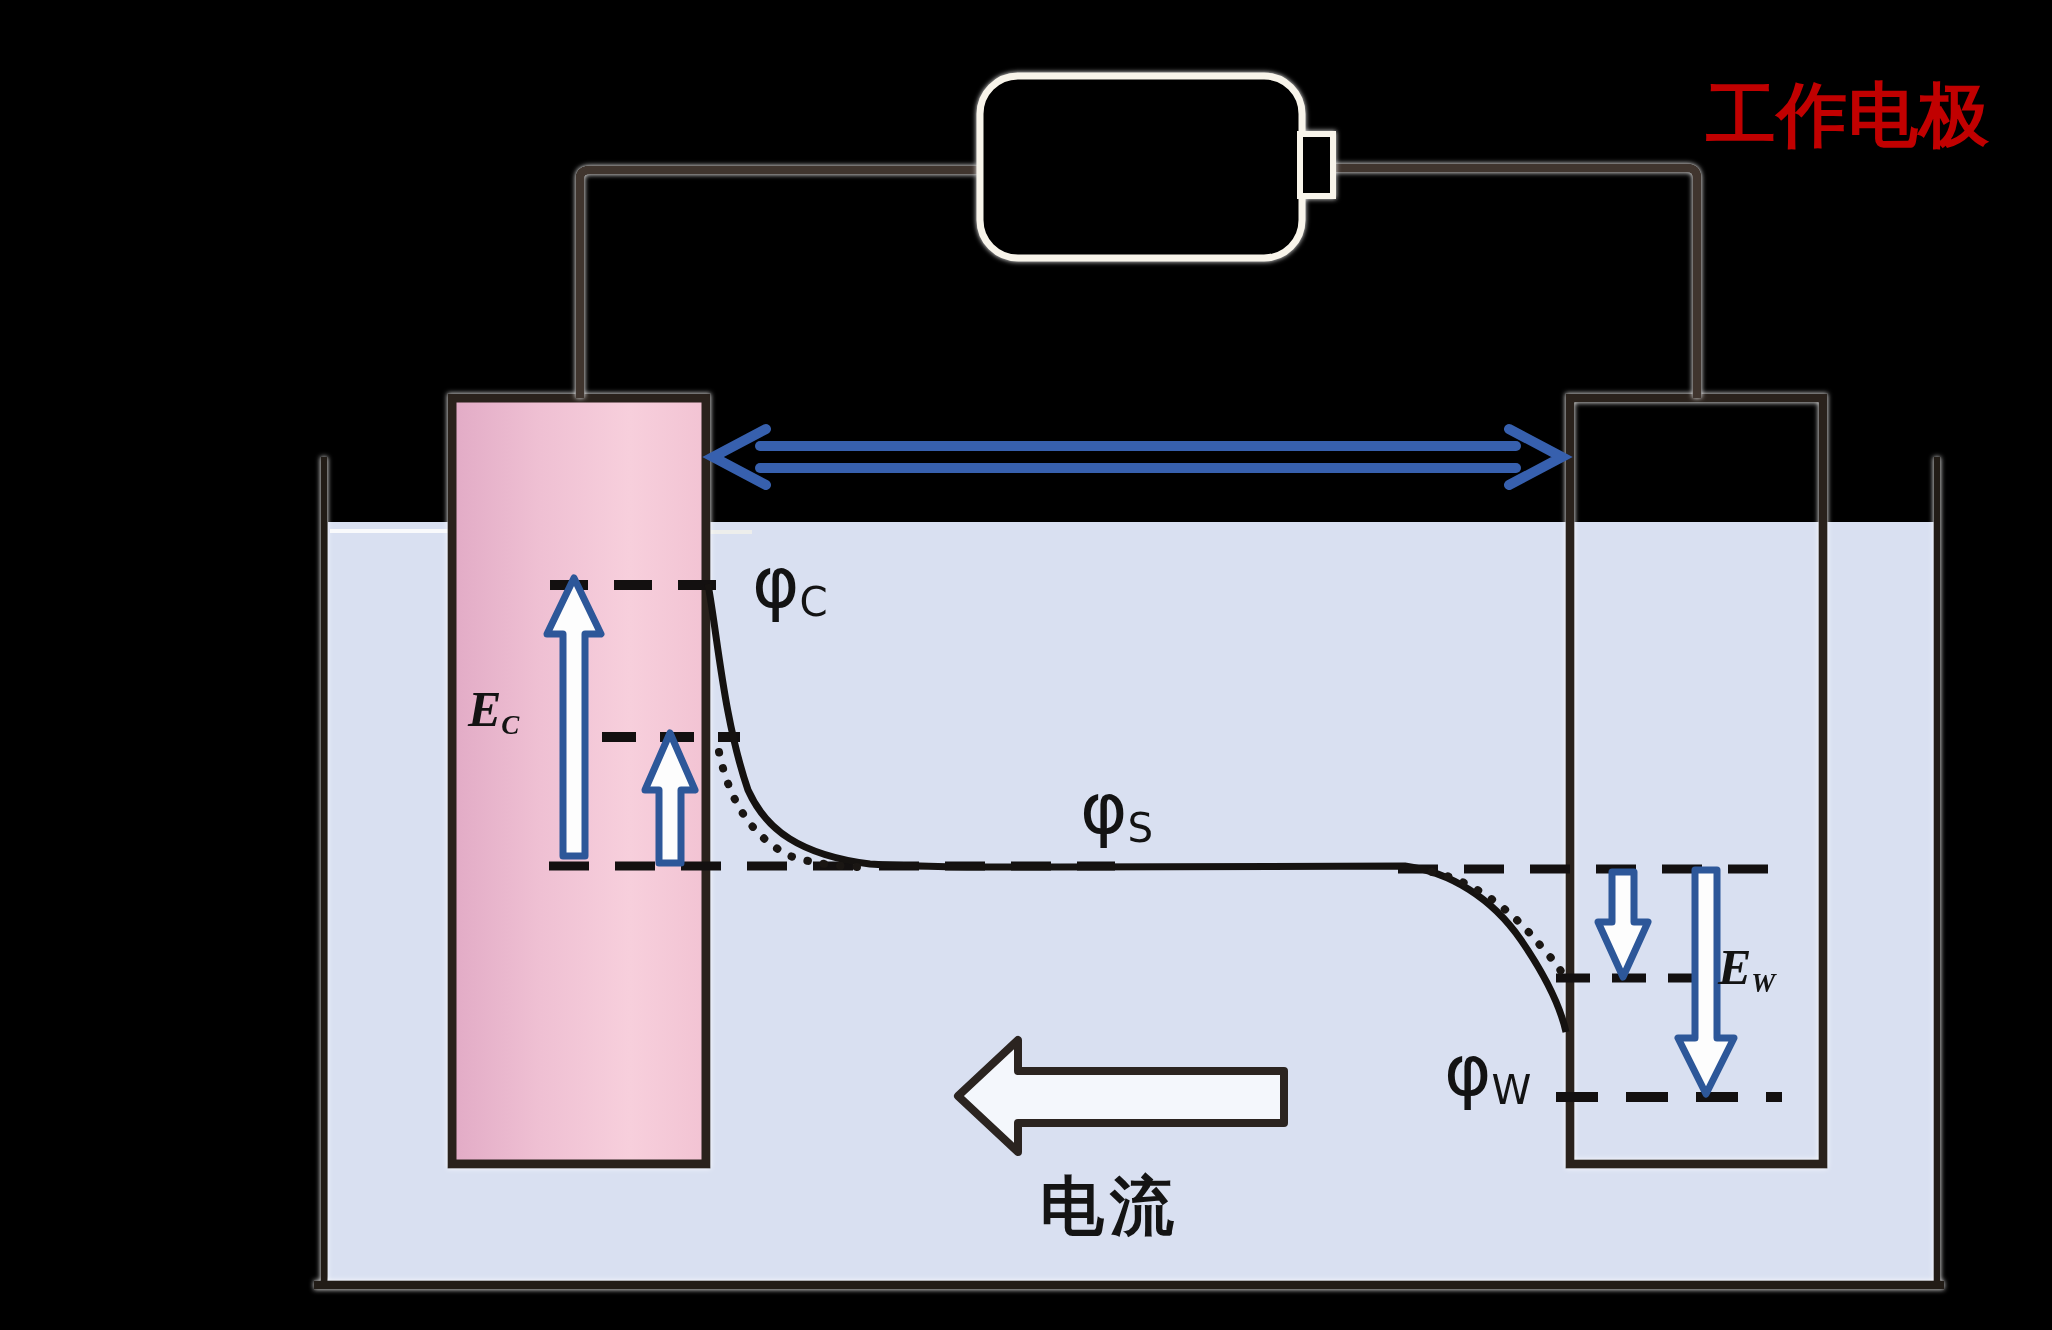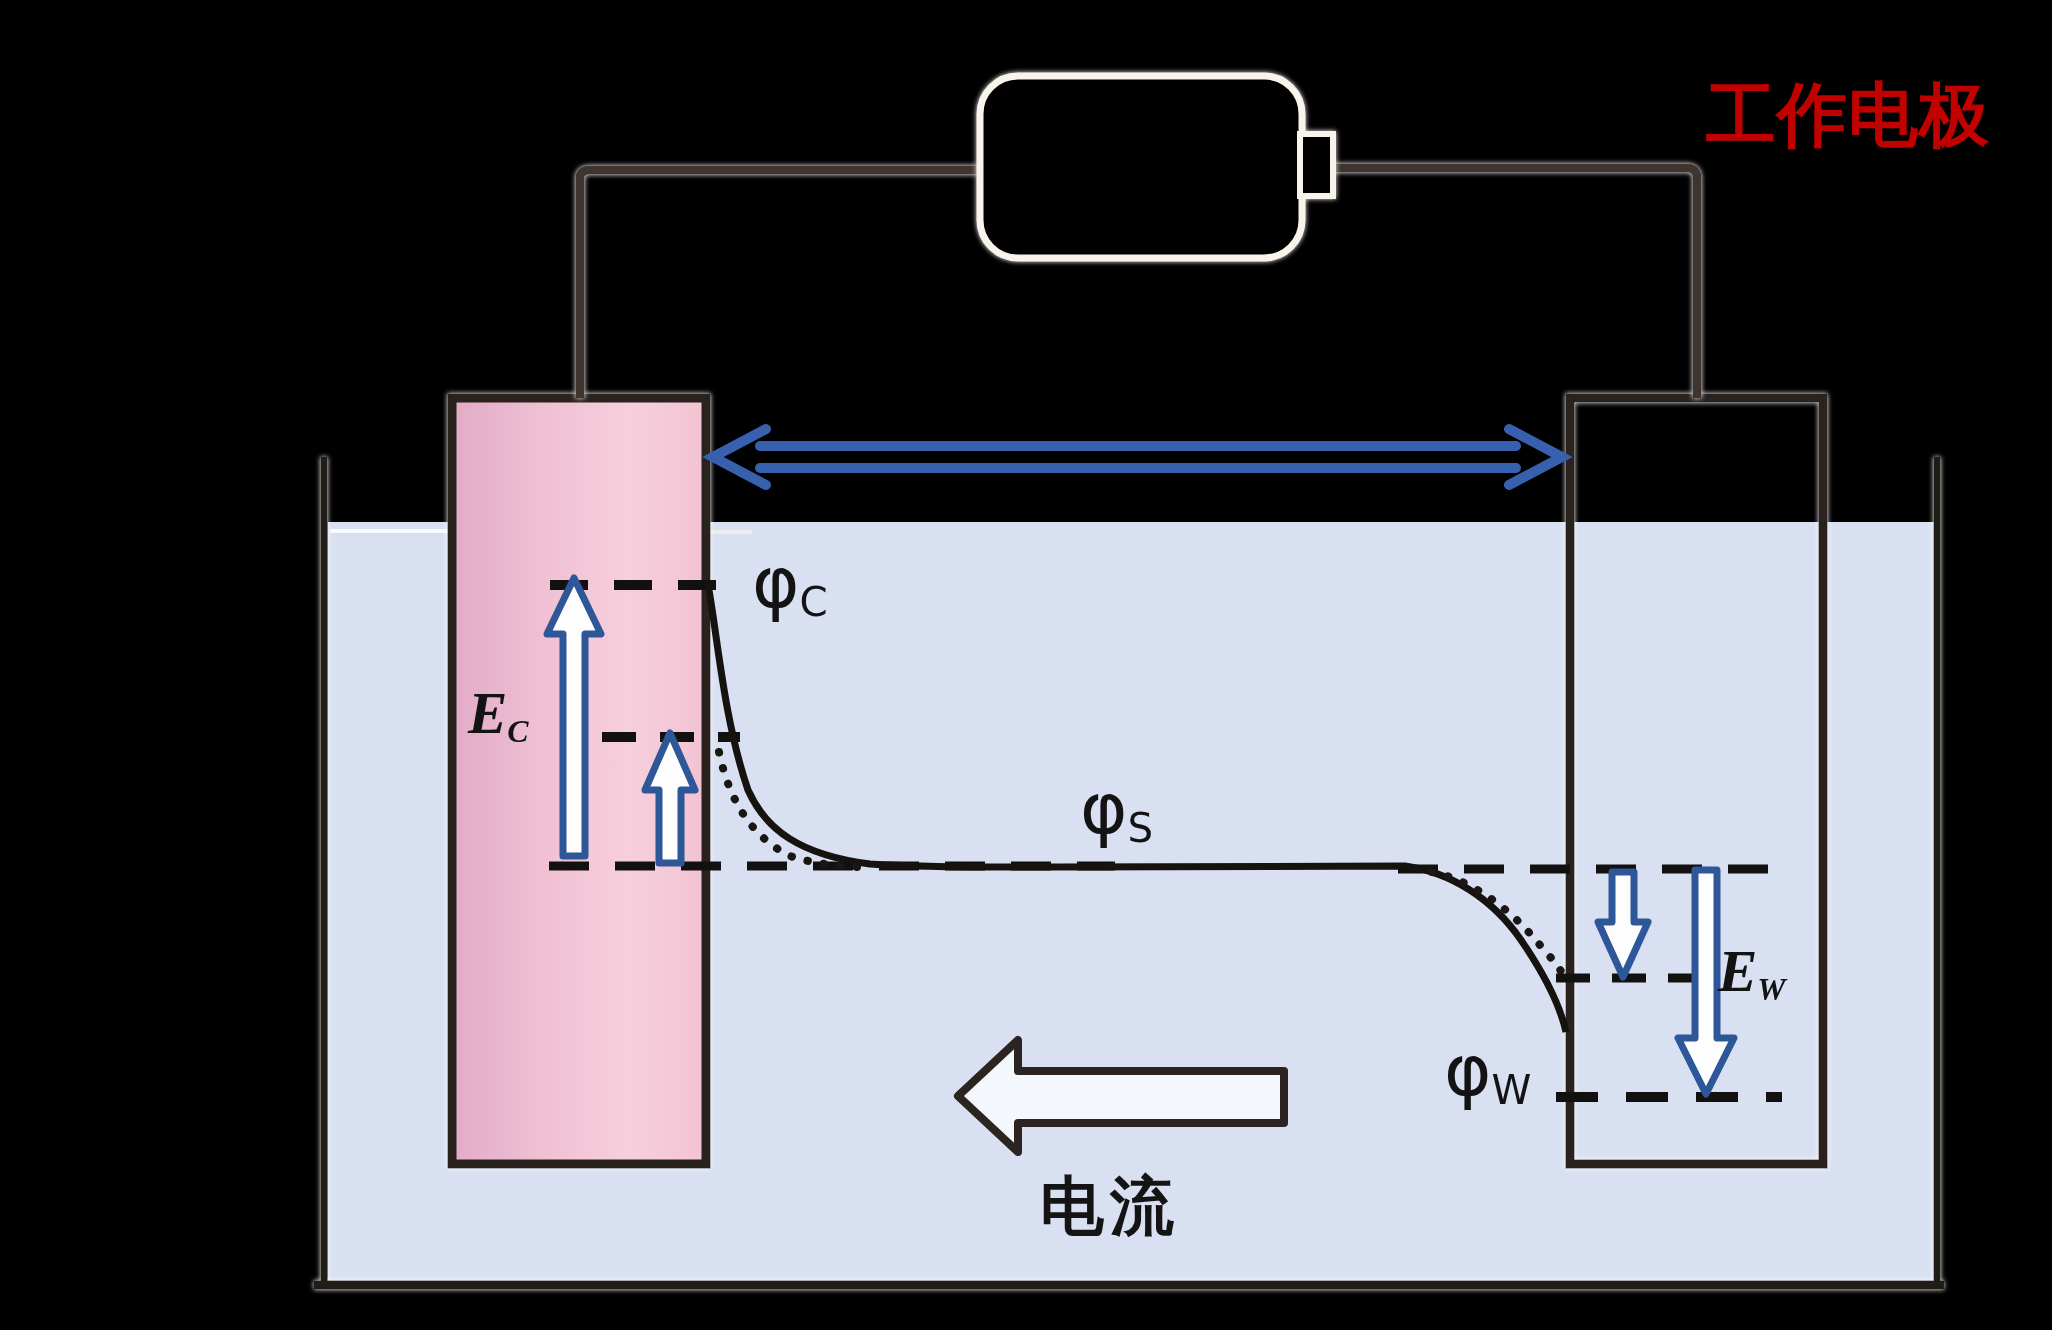--- a/index.html
+++ b/index.html
@@ -2,21 +2,21 @@
 <html><head>
 <meta charset="utf-8">
 <style>
   html,body{margin:0;padding:0;background:#000;}
   #stage{position:relative;width:2052px;height:1330px;background:#000;overflow:hidden;
          font-family:"DejaVu Sans",sans-serif;}
   #stage svg{position:absolute;left:0;top:0;}
   .lbl{position:absolute;line-height:1;white-space:nowrap;color:#131313;}
   .phi{font-family:"DejaVu Sans",sans-serif;font-size:72px;font-weight:500;}
   .phi .sub{font-size:0.56em;vertical-align:-0.22em;}
-  .ov{font-family:"Liberation Serif","DejaVu Serif",serif;font-style:italic;font-weight:bold;font-size:59px;}
+  .ov{font-family:"Liberation Serif","DejaVu Serif",serif;font-style:italic;font-weight:bold;font-size:50px;}
   .ov .sub{font-size:0.54em;vertical-align:-0.28em;}
   .red-title{font-family:"DejaVu Sans",sans-serif;font-size:70px;font-weight:bold;letter-spacing:1px;}
   .current-txt{font-family:"DejaVu Sans",sans-serif;font-size:64px;font-weight:600;letter-spacing:6px;}
 </style>
 </head>
 <body>
 
 <div id="stage">
 
 <svg width="2052" height="1330" viewBox="0 0 2052 1330">

